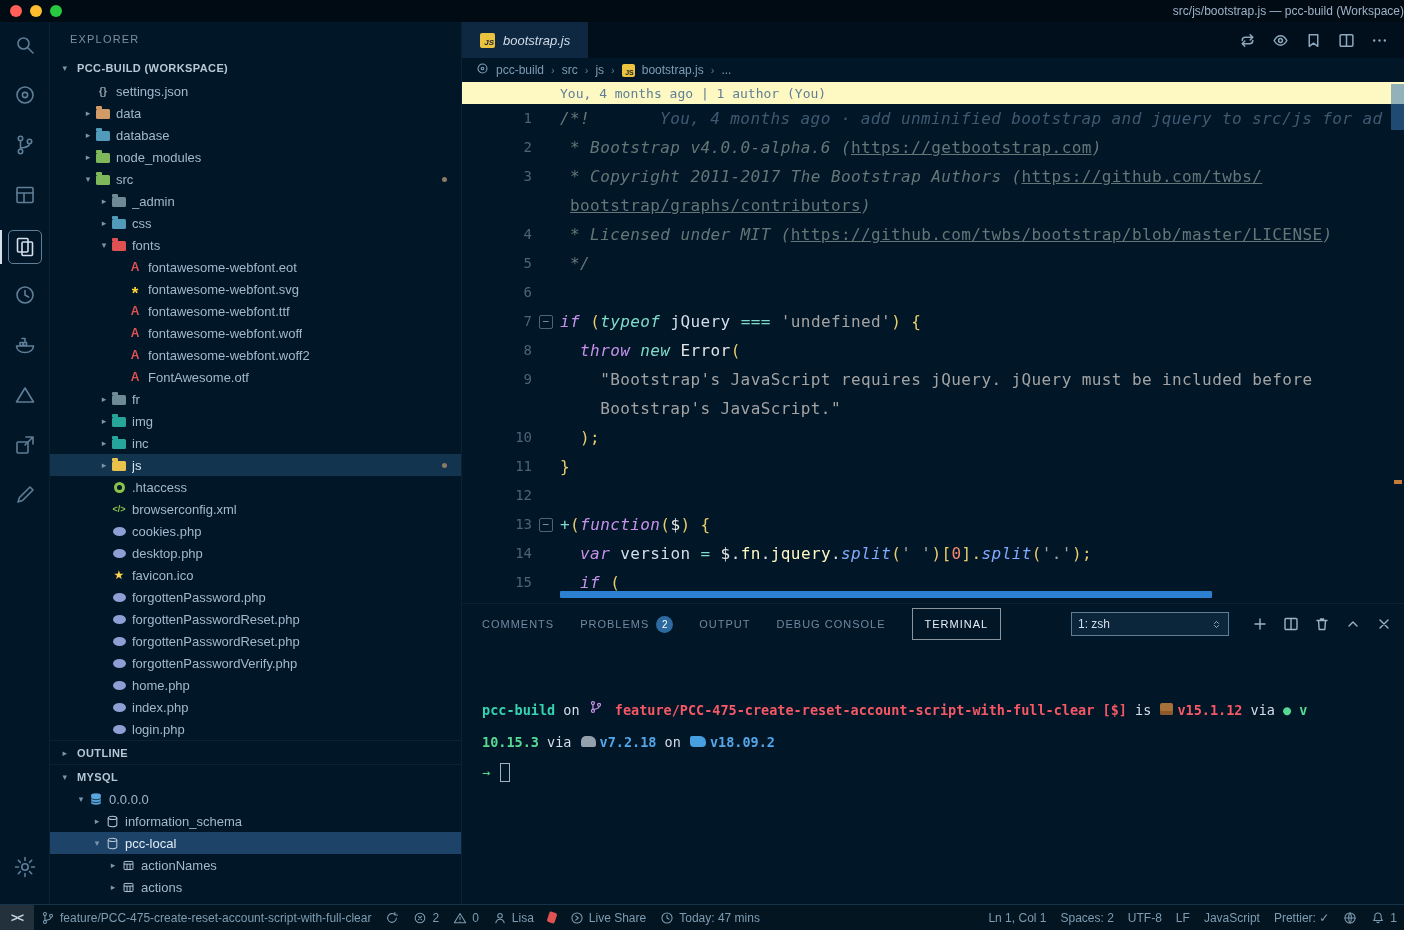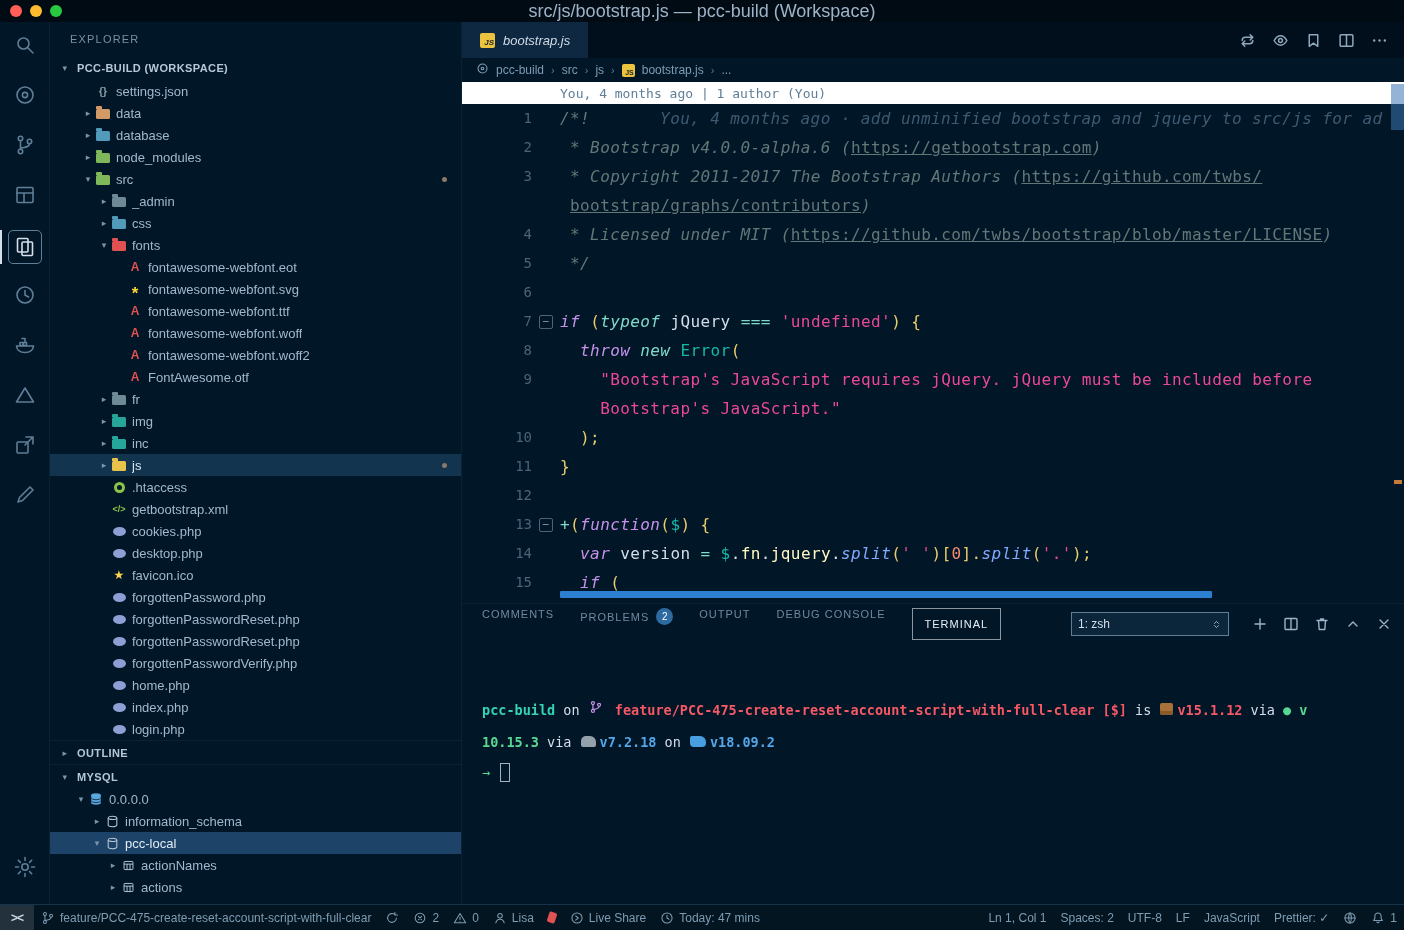--- a/index.html
+++ b/index.html
@@ -3,21 +3,21 @@
 <meta charset="utf-8">
 <style>
 *{margin:0;padding:0;box-sizing:border-box}
 html,body{background:#000}
 body{font-family:"Liberation Sans",sans-serif}
 #root{width:1404px;height:930px;display:flex;flex-direction:column;overflow:hidden;position:relative;background:#011627;color:#d6deeb}
 
 .titlebar{height:22px;background:#010b14;display:flex;align-items:center;position:relative;flex:none}
 .lights{position:absolute;left:10px;top:5px;display:flex;gap:8px}
 .light{width:12px;height:12px;border-radius:50%}
-.titlebar .title{flex:1;text-align:center;font-size:18px;color:#9fb3c8}
+.titlebar .title{flex:1;text-align:right;font-size:12px;color:#9fb3c8}
 
 .main{flex:1;display:flex;min-height:0}
 
 .activitybar{width:50px;flex:none;background:#011627;border-right:1px solid #0b2235;display:flex;flex-direction:column;align-items:center}
 .act-item{width:50px;height:50px;display:flex;align-items:center;justify-content:center;color:#5f7e97;position:relative;cursor:pointer}
 .act-item svg{width:24px;height:24px;fill:none;stroke:currentColor;stroke-width:1.6;stroke-linecap:round;stroke-linejoin:round}
 .act-item.active{color:#d6deeb}
 .act-item.active::before{content:"";position:absolute;left:0;top:8px;bottom:8px;width:2px;background:#d6deeb}
 .act-item.active .actbox{border:1px solid #5f7e97;border-radius:5px;padding:4px;display:flex}
 .act-bottom{margin-top:auto;margin-bottom:10px}
@@ -42,39 +42,39 @@
 
 .egroup{flex:1;display:flex;flex-direction:column;min-width:0;position:relative}
 .tabbar{height:36px;background:#010f1c;display:flex;align-items:stretch;flex:none}
 .tab{display:flex;align-items:center;gap:8px;padding:0 18px;background:#0d2840;color:#d2dce8;font-size:13px;font-style:italic;border-right:1px solid #010d18;cursor:pointer}
 .tab-actions{margin-left:auto;display:flex;align-items:center;gap:16px;padding-right:16px;color:#8fa8bd}
 .tab-actions svg{width:17px;height:17px;fill:none;stroke:currentColor;stroke-width:1.4;stroke-linecap:round;stroke-linejoin:round;cursor:pointer}
 .breadcrumbs{height:24px;display:flex;align-items:center;gap:7px;padding-left:14px;font-size:12px;color:#7f9cb3;background:#011627;flex:none}
 .bc-sep{color:#5f7e97;font-size:11px}
 .bc-icon svg{width:13px;height:13px;fill:none;stroke:currentColor;stroke-width:1.4}
 .editor{flex:1;position:relative;overflow:hidden;background:#011627}
-.blamebar{height:22px;background:#ffffff;color:#5f7e97;font-size:13px;display:flex;align-items:center;padding-left:98px;font-family:"DejaVu Sans Mono",monospace}
+.blamebar{height:22px;background:#fef9c3;color:#5f7e97;font-size:13px;display:flex;align-items:center;padding-left:98px;font-family:"DejaVu Sans Mono",monospace}
 .code{position:absolute;top:22px;left:0;right:14px;bottom:0;overflow:hidden;font-family:"DejaVu Sans Mono",monospace;font-size:16px;line-height:29px;letter-spacing:.4px}
 .cline{display:flex}
 .gut{width:98px;flex:none;display:flex;justify-content:flex-end;align-items:flex-start}
 .lnum{width:58px;text-align:right;color:#4b6479;font-size:14px;line-height:29px;letter-spacing:0}
 .foldc{width:28px;display:flex;justify-content:center;padding-top:8px}
 .foldbox{width:14px;height:14px;border:1px solid #4b6479;color:#7d95ab;font-size:11px;line-height:11px;text-align:center;border-radius:2px;cursor:pointer}
 .ctext{flex:1;min-width:0;overflow:hidden}
 .crow{white-space:pre;min-height:29px}
 .tk-cmt{color:#637777;font-style:italic}
 .tk-cmtl{color:#637777;text-decoration:underline}
 .tk-blame{color:#3f5a70;font-style:italic;margin-left:70px}
 .tk-kw{color:#c792ea;font-style:italic}
 .tk-kwi{color:#7fdbca;font-style:italic}
 .tk-idt{color:#d6deeb}
 .tk-op{color:#7fdbca}
-.tk-str{color:#ec4899}
+.tk-str{color:#a3a3a3}
 .tk-brk{color:#e8cd6d}
-.tk-cls{color:#14b8a6}
+.tk-cls{color:#e5e5e5}
 .tk-prop{color:#fef9c3;}
 .tk-fn{color:#82aaff;font-style:italic}
 .tk-num{color:#f78c6c}
 .tk-pln{color:#d6deeb}
 .vthumb{position:absolute;top:2px;right:0;width:13px;height:46px;background:rgba(59,119,176,.55)}
 .vmark{position:absolute;right:2px;width:8px;height:4px;background:#c57b3c;top:398px}
 .hscroll{position:absolute;left:98px;bottom:5px;width:652px;height:7px;background:#2d7fd1;border-radius:1px}
 
 .panel{height:301px;flex:none;border-top:1px solid #0b2235;display:flex;flex-direction:column;background:#011627}
 .panel-head{height:40px;display:flex;align-items:center;padding:0 12px 0 20px;flex:none}
@@ -313,21 +313,21 @@
           <div class="trow" style="padding-left: 47px;">
             <span class="chv"></span>
             <span class="fico">
               <span class="donut"></span>
             </span>
             <span class="tlabel">.htaccess</span>
           </div>
           <div class="trow" style="padding-left: 47px;">
             <span class="chv"></span>
             <span class="fico" style="color:#8bc34a;font-size:9px;font-weight:bold">&lt;/&gt;</span>
-            <span class="tlabel">getbootstrap.xml</span>
+            <span class="tlabel">browserconfig.xml</span>
           </div>
           <div class="trow" style="padding-left: 47px;">
             <span class="chv"></span>
             <span class="fico">
               <span class="php-ell"></span>
             </span>
             <span class="tlabel">cookies.php</span>
           </div>
           <div class="trow" style="padding-left: 47px;">
             <span class="chv"></span>
@@ -661,21 +661,21 @@
                 <div class="crow"><span class="tk-pln">  </span><span class="tk-kw">if</span><span class="tk-pln"> </span><span class="tk-brk">(</span></div>
               </div>
             </div>
           </div>
         <div class="vthumb"></div>
         <div class="vmark"></div>
         <div class="hscroll"></div>
       </div>
       <div class="panel">
         <div class="panel-head">
-          <span id="panel-tabs" style="display:flex;align-items:flex-start">
+          <span id="panel-tabs" style="display:flex;align-items:center">
               <span class="ptab">
                 <span>COMMENTS</span>
               </span>
               <span class="ptab">
                 <span>PROBLEMS</span>
                 <span class="pbadge">2</span>
               </span>
               <span class="ptab">
                 <span>OUTPUT</span>
               </span>

